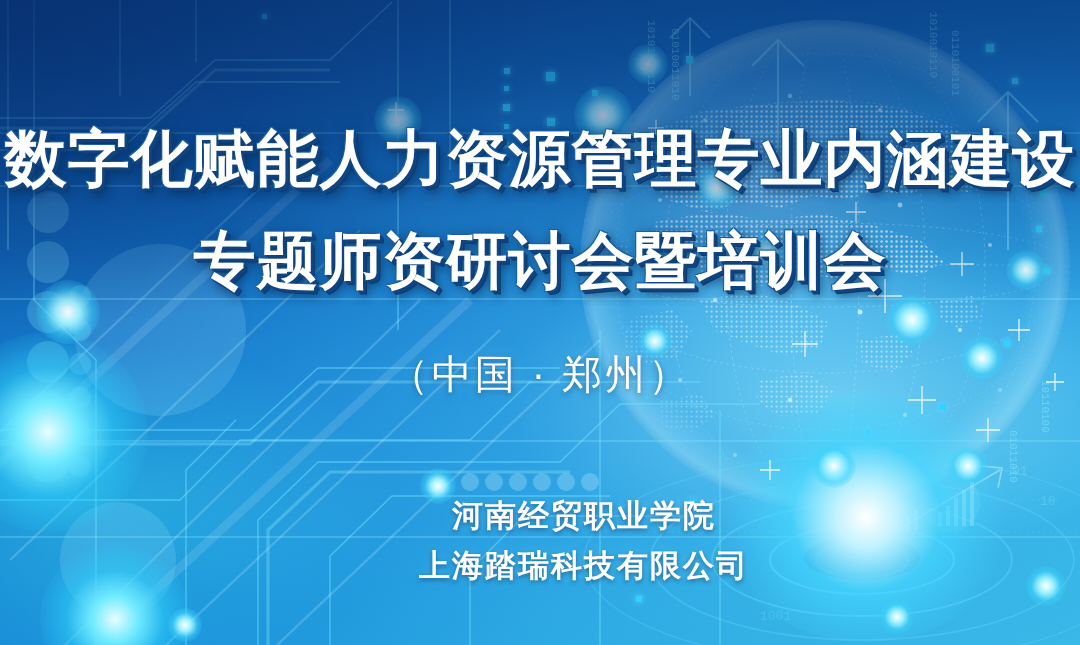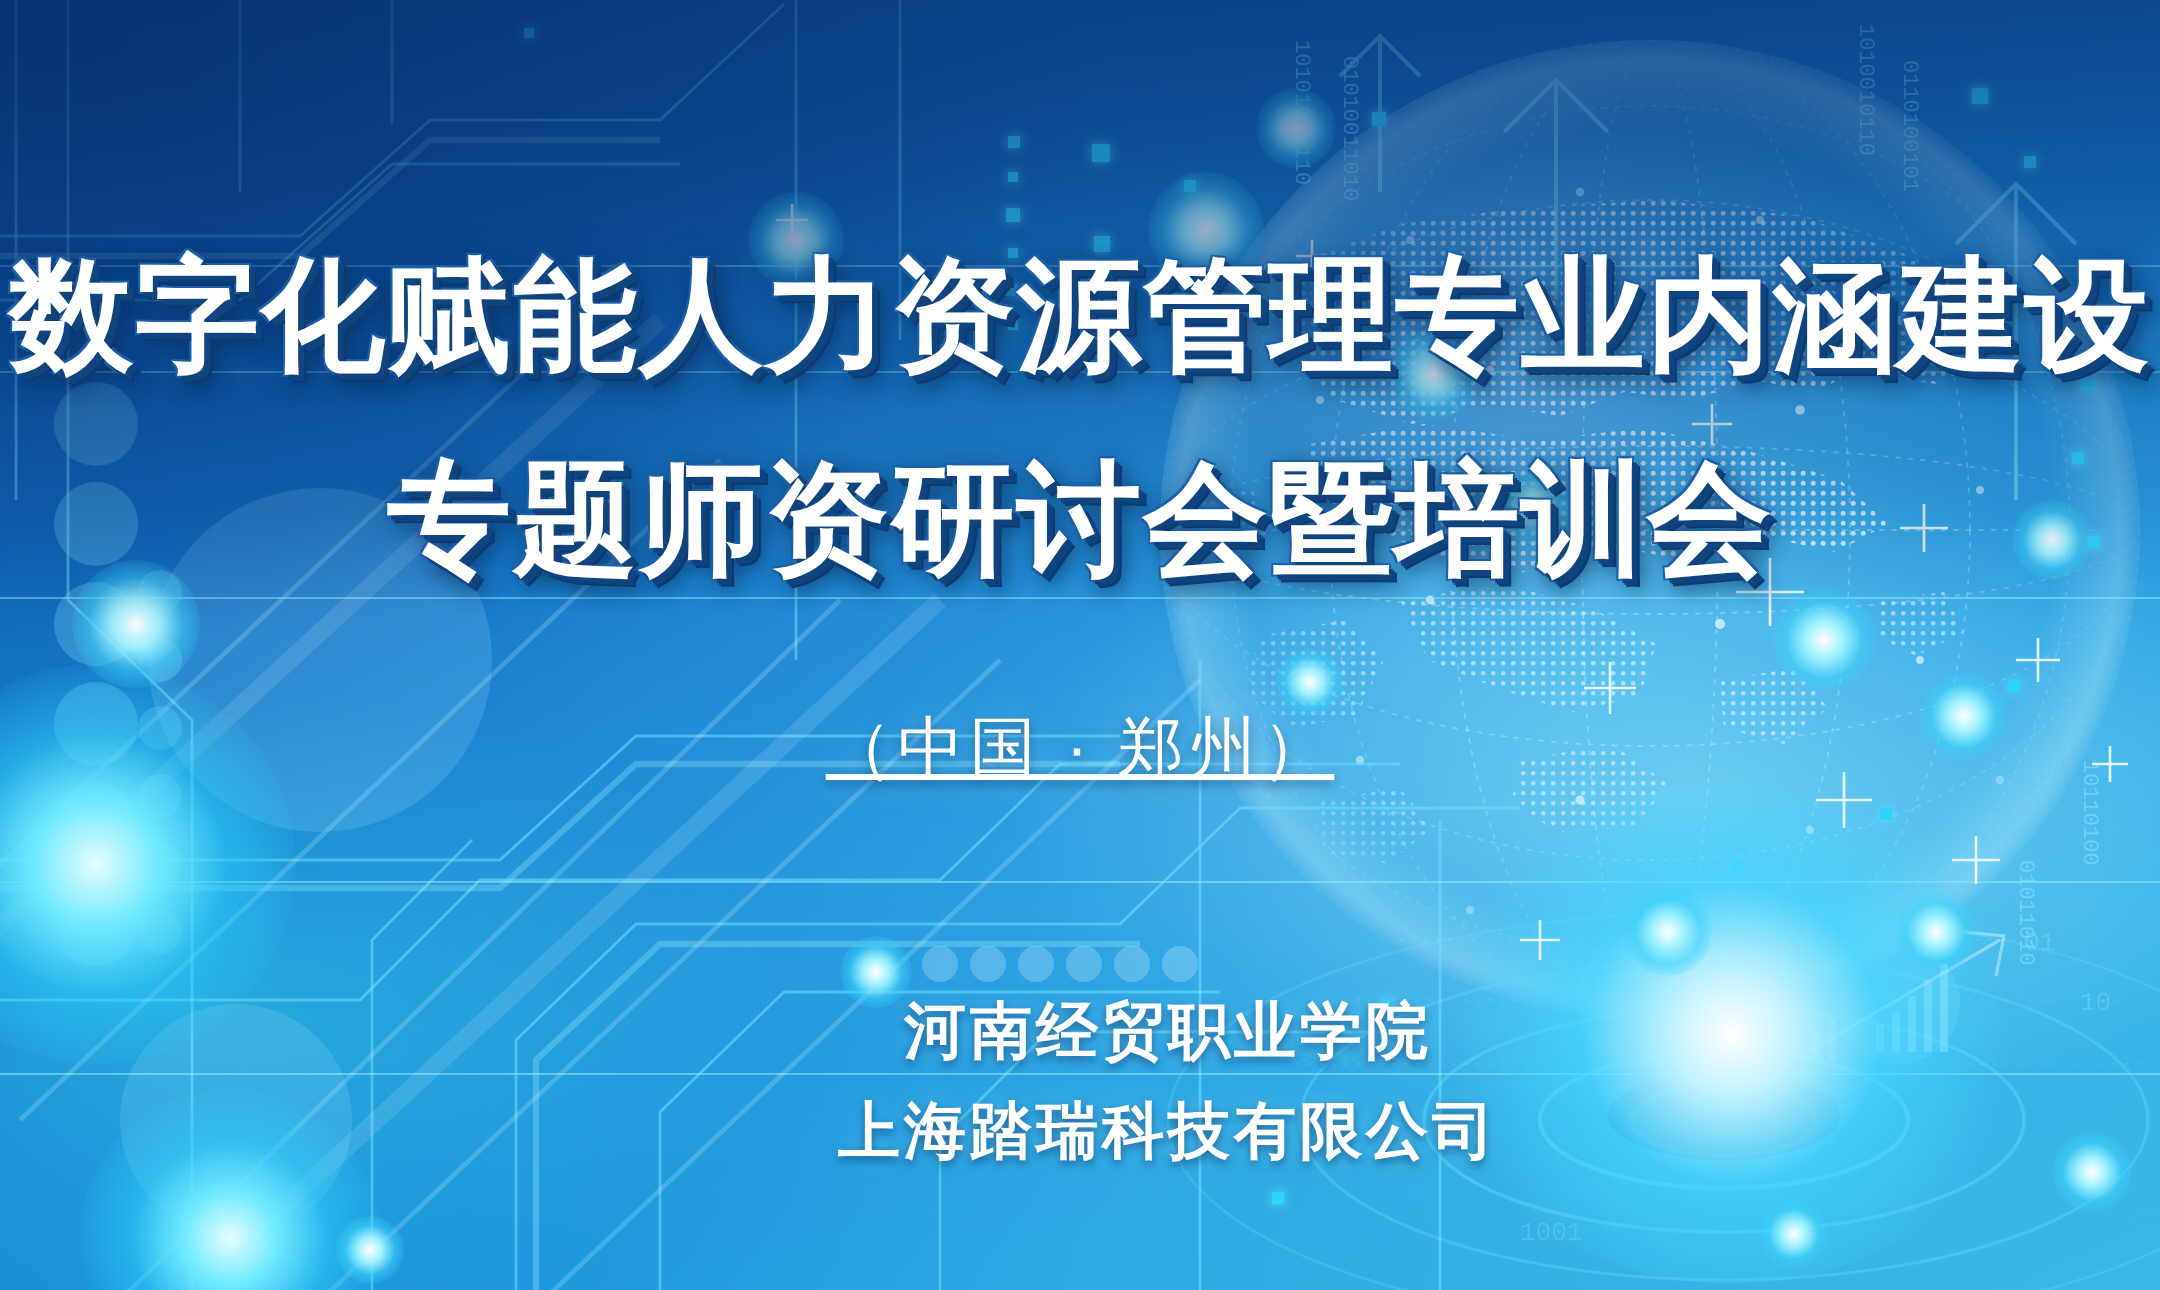--- a/index.html
+++ b/index.html
@@ -56,23 +56,22 @@
     letter-spacing:1px;
     text-shadow:
       2px 2px 0 #10447f, 3px 3px 0 #10447f, 4px 4px 0 #0d3a70,
       -1px -1px 0 #1a5fa8, 1px -1px 0 #1a5fa8, -1px 1px 0 #1a5fa8,
       0 0 14px rgba(10,55,110,.55), 5px 6px 10px rgba(6,34,70,.55);
   }
   #title-line-1{top:124px;}
   #title-line-2{top:226px;}
   .location{
     top:345px;
-    font-size:33px;line-height:58px;font-weight:normal;letter-spacing:3px;
+    font-size:40px;line-height:58px;font-weight:normal;letter-spacing:3px;
     text-shadow:0 2px 6px rgba(8,48,100,.55),0 0 16px rgba(180,240,255,.35);
-    text-decoration:underline;
   }
   .org{
     font-size:31px;line-height:42px;font-weight:bold;letter-spacing:2px;
     text-shadow:0 2px 5px rgba(8,48,100,.6),0 0 12px rgba(160,235,255,.3);
     margin-left:44px;
   }
   #org-line-1{top:495px;}
   #org-line-2{top:545px;}
 </style>
 </head>

